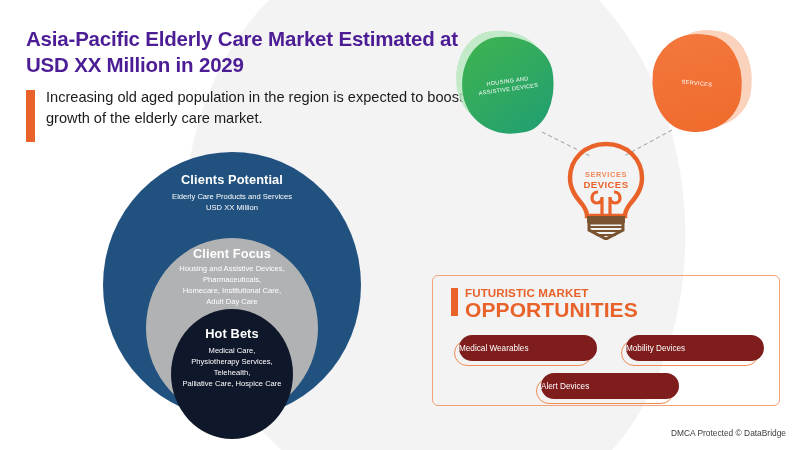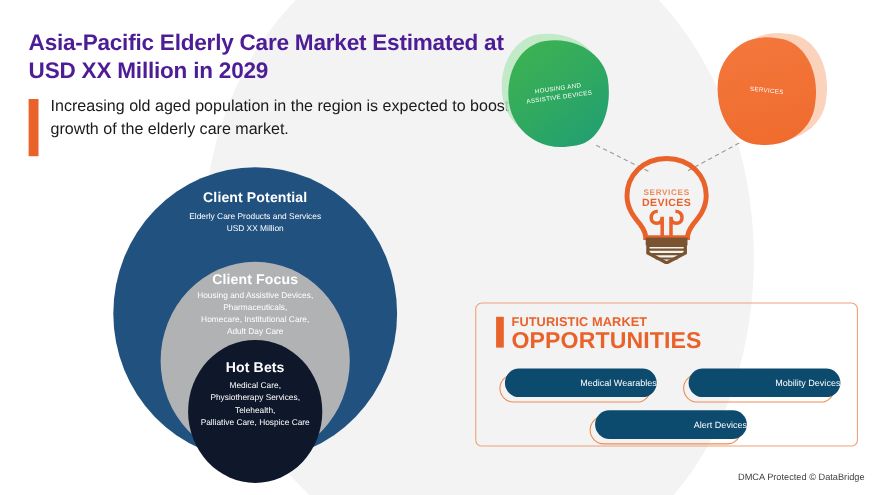--- a/index.html
+++ b/index.html
@@ -244,25 +244,25 @@
     height: 100%;
     border: 1px solid #ef8c52;
     border-radius: 40px;
     box-sizing: border-box;
   }
   .pill {
     position: absolute;
     left: 0; top: 0;
     width: 100%;
     height: 100%;
-    background: #0c4a6e;
+    background: #7f1d1d;
     border-radius: 40px;
     display: flex;
     align-items: center;
-    justify-content: flex-end;
+    justify-content: flex-start;
     color: #ffffff;
     font-size: 8.2px;
     box-sizing: border-box;
   }
   .pill-1 { left: 26px; top: 59px; width: 138px; height: 26px; }
   .pill-2 { left: 193px; top: 59px; width: 138px; height: 26px; }
   .pill-3 { left: 108px; top: 97px; width: 138px; height: 26px; }
 
   
   .footer {
@@ -283,21 +283,21 @@
   <div class="headline">
     <h1>Asia-Pacific Elderly Care Market Estimated at USD XX Million in 2029</h1>
     <div class="sub-wrap">
       <div class="sub-bar"></div>
       <div class="sub-text">Increasing old aged population in the region is expected to boost the growth of the elderly care market.</div>
     </div>
   </div>
 
   <div class="circles">
     <div class="ring ring-outer">
-      <div class="ring-title">Client Potential</div>
+      <div class="ring-title">Clients Potential</div>
       <div class="ring-body">Elderly Care Products and Services<br>USD XX Million</div>
     </div>
     <div class="ring ring-mid">
       <div class="ring-title">Client Focus</div>
       <div class="ring-body">Housing and Assistive Devices,<br>Pharmaceuticals,<br>Homecare, Institutional Care,<br>Adult Day Care</div>
     </div>
     <div class="ring ring-inner">
       <div class="ring-title">Hot Bets</div>
       <div class="ring-body">Medical Care,<br>Physiotherapy Services,<br>Telehealth,<br>Palliative Care, Hospice Care</div>
     </div>

